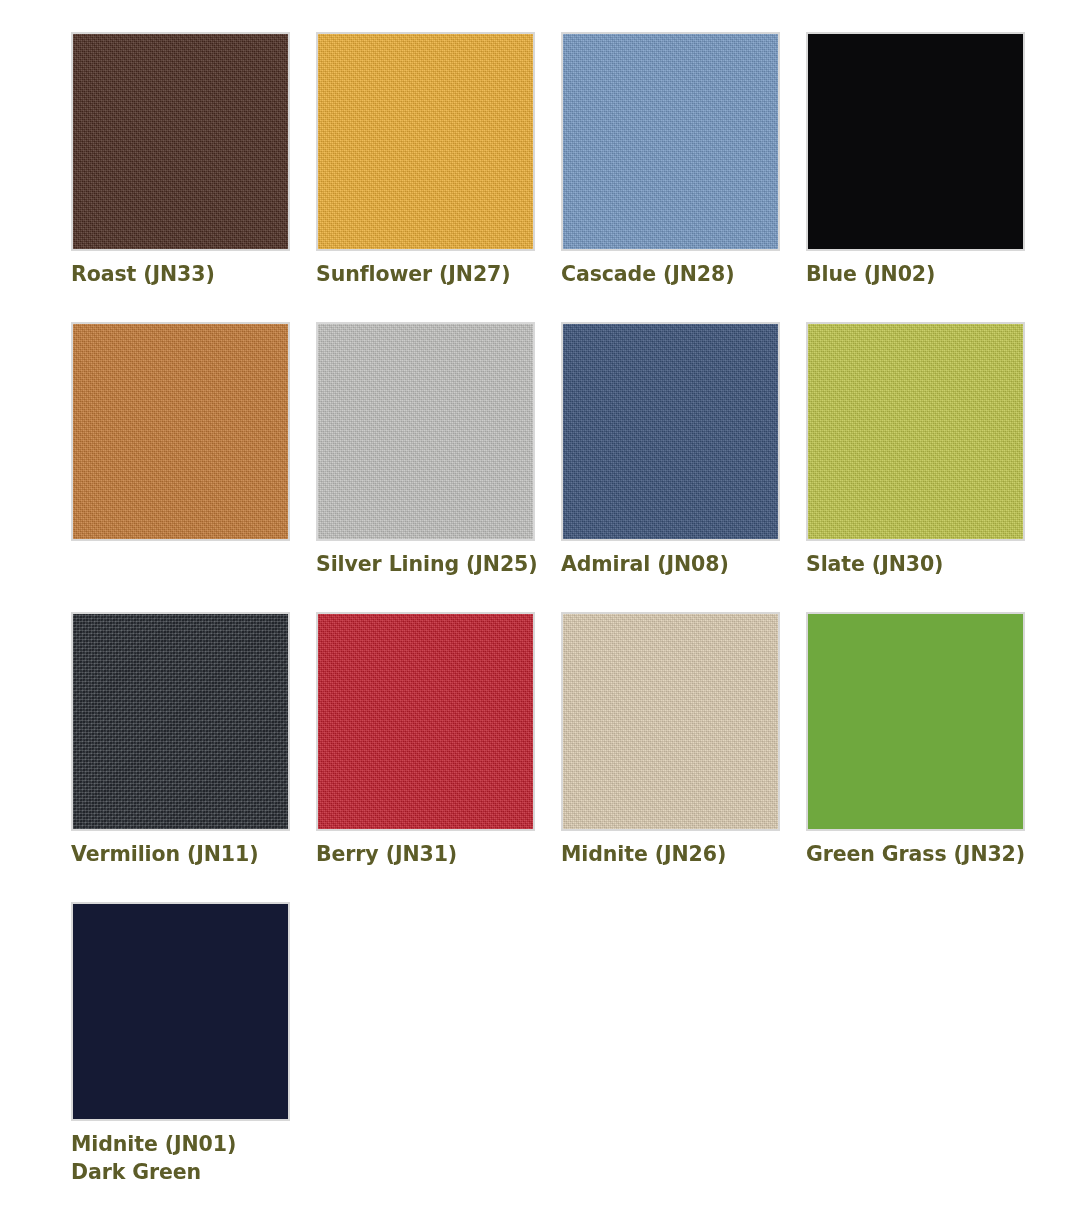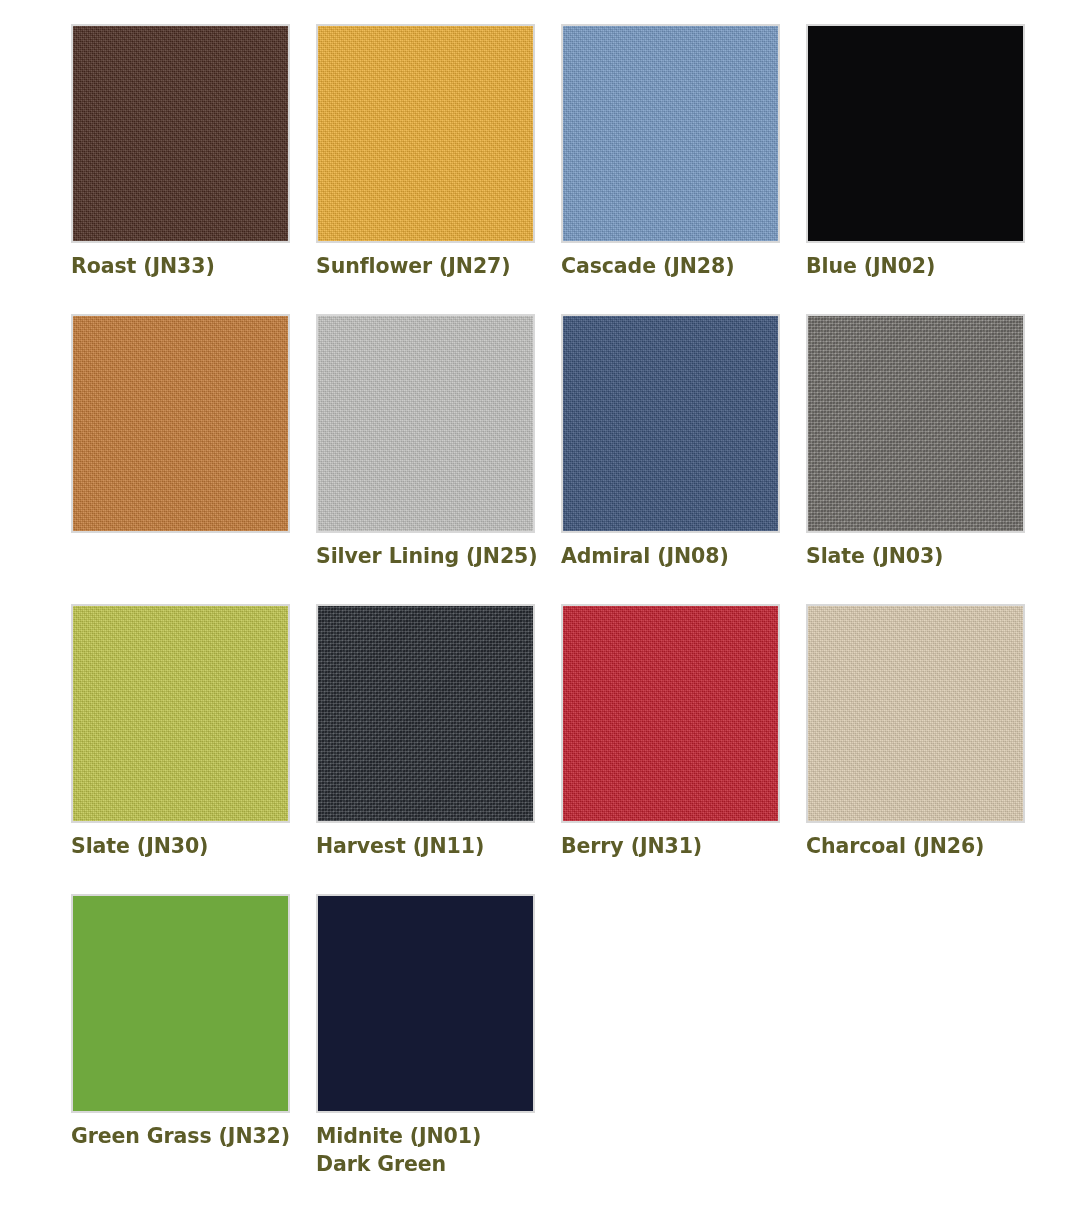--- a/index.html
+++ b/index.html
@@ -13,21 +13,21 @@
     height: 1220px;
     font-family: "DejaVu Sans", sans-serif;
     overflow: hidden;
   }
 
   #swatch-grid {
     display: grid;
     grid-template-columns: repeat(4, 245px);
     grid-template-rows: repeat(4, 290px);
     padding-left: 71px;
-    padding-top: 24px;
+    padding-top: 32px;
   }
 
   .swatch-cell {
     width: 245px;
     height: 290px;
     position: relative;
   }
 
   .swatch-chip {
     width: 219px;
@@ -107,38 +107,34 @@
     </div>
     <div class="swatch-cell">
       <div class="swatch-chip textured" title="Silver Lining (JN25)" style="background-color: rgb(195, 195, 193);"></div>
       <div class="swatch-label"><span>Silver Lining (JN25)</span></div>
     </div>
     <div class="swatch-cell">
       <div class="swatch-chip textured" title="Admiral (JN08)" style="background-color: rgb(58, 82, 122);"></div>
       <div class="swatch-label"><span>Admiral (JN08)</span></div>
     </div>
     <div class="swatch-cell">
-      <div class="swatch-chip textured coarse" title="Slate (JN03)" style="background-color: rgb(125, 122, 117);"></div>
-      <div class="swatch-label"><span>Slate (JN03)</span></div>
-    </div>
-    <div class="swatch-cell">
       <div class="swatch-chip textured" title="Melon (JN30)" style="background-color: rgb(192, 198, 74);"></div>
       <div class="swatch-label"><span>Slate (JN30)</span></div>
     </div>
     <div class="swatch-cell">
       <div class="swatch-chip textured coarse" title="Charcoal (JN11)" style="background-color: rgb(44, 49, 56);"></div>
-      <div class="swatch-label"><span>Harvest (JN11)</span></div>
+      <div class="swatch-label"><span>Vermilion (JN11)</span></div>
     </div>
     <div class="swatch-cell">
       <div class="swatch-chip textured" title="Berry (JN31)" style="background-color: rgb(194, 29, 44);"></div>
       <div class="swatch-label"><span>Berry (JN31)</span></div>
     </div>
     <div class="swatch-cell">
       <div class="swatch-chip textured" title="Oatmeal (JN26)" style="background-color: rgb(221, 205, 178);"></div>
-      <div class="swatch-label"><span>Charcoal (JN26)</span></div>
+      <div class="swatch-label"><span>Midnite (JN26)</span></div>
     </div>
     <div class="swatch-cell">
       <div class="swatch-chip" title="Green Grass (JN32)" style="background-color: rgb(111, 168, 62);"></div>
       <div class="swatch-label"><span>Green Grass (JN32)</span></div>
     </div>
     <div class="swatch-cell">
       <div class="swatch-chip" title="Midnite (JN01)" style="background-color: rgb(21, 26, 52);"></div>
       <div class="swatch-label"><span>Midnite (JN01)</span><span class="label-line2">Dark Green</span></div>
     </div>
   </div>

